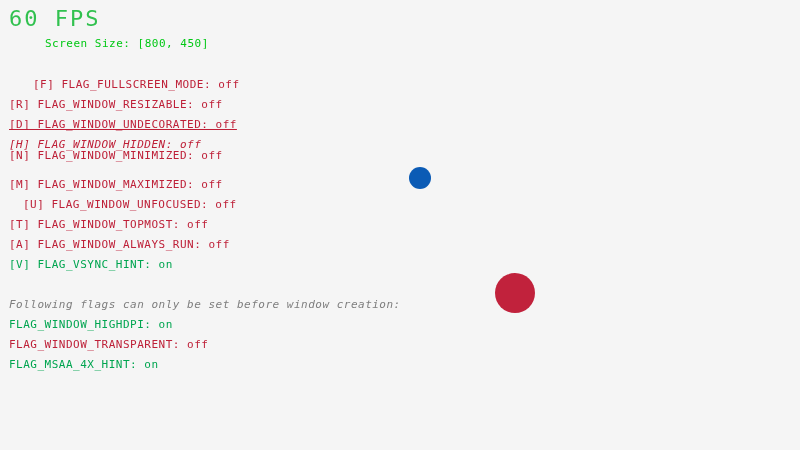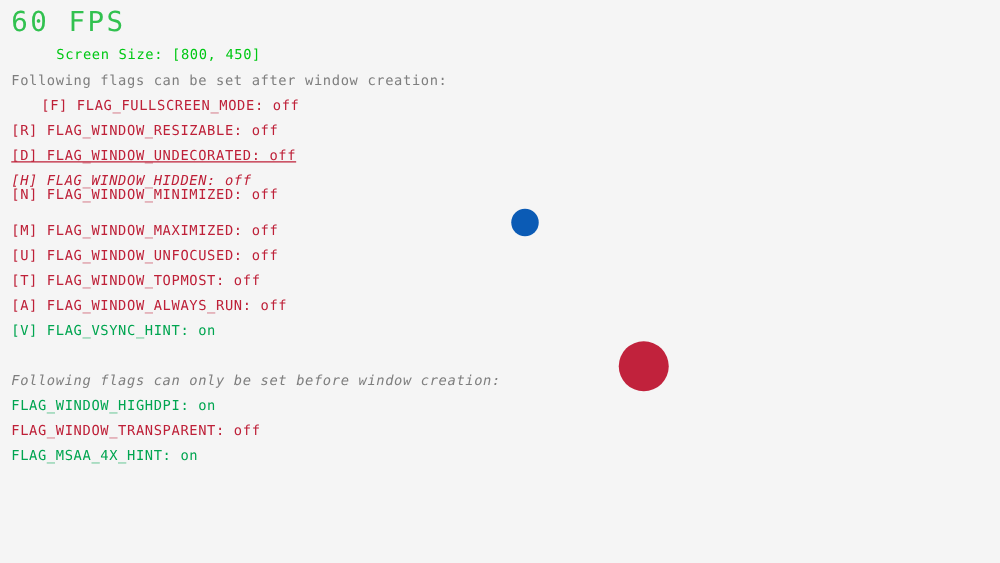--- a/index.html
+++ b/index.html
@@ -80,30 +80,29 @@
 </style>
 </head>
 <body>
 
 <div id="app" style="background: rgb(245, 245, 245);">
 
   <div class="txt" id="fps-counter" style="color: rgb(49, 193, 79);">60 FPS</div>
 
   <div class="txt" id="screen-size" style="color: rgb(0, 200, 20);">Screen Size: [800, 450]</div>
 
-  <div class="txt section-header" id="after-header" style="color: rgb(126, 126, 126);">Following flags can be set after window creation:</div>
 
   <div id="after-flags-list">
       <div class="txt flag-line flag-off" style="top: 79px; color: rgb(190, 32, 56); margin-left: 24px;">[F] FLAG_FULLSCREEN_MODE: off</div>
       <div class="txt flag-line flag-off" style="top: 99px; color: rgb(190, 32, 56);">[R] FLAG_WINDOW_RESIZABLE: off</div>
       <div class="txt flag-line flag-off" style="top: 119px; color: rgb(190, 32, 56); text-decoration: underline;">[D] FLAG_WINDOW_UNDECORATED: off</div>
       <div class="txt flag-line flag-off" style="top: 139px; color: rgb(190, 32, 56); font-style: italic;">[H] FLAG_WINDOW_HIDDEN: off</div>
       <div class="txt flag-line flag-off" style="top: 150px; color: rgb(190, 32, 56); text-align: right;">[N] FLAG_WINDOW_MINIMIZED: off</div>
       <div class="txt flag-line flag-off" style="top: 179px; color: rgb(190, 32, 56);">[M] FLAG_WINDOW_MAXIMIZED: off</div>
-      <div class="txt flag-line flag-off" style="top: 199px; color: rgb(190, 32, 56);">[U] FLAG_WINDOW_UNFOCUSED: off</div>
+      <div class="txt flag-line flag-off" style="top: 199px; color: rgb(190, 32, 56); margin-left: 14px;">[U] FLAG_WINDOW_UNFOCUSED: off</div>
       <div class="txt flag-line flag-off" style="top: 219px; color: rgb(190, 32, 56);">[T] FLAG_WINDOW_TOPMOST: off</div>
       <div class="txt flag-line flag-off" style="top: 239px; color: rgb(190, 32, 56);">[A] FLAG_WINDOW_ALWAYS_RUN: off</div>
       <div class="txt flag-line flag-on" style="top: 259px; color: rgb(0, 165, 80);">[V] FLAG_VSYNC_HINT: on</div>
     </div>
 
   <div class="txt section-header" id="before-header" style="color: rgb(126, 126, 126); font-style: italic;">Following flags can only be set before window creation:</div>
 
   <div id="before-flags-list">
       <div class="txt flag-line flag-on" style="top: 319px; color: rgb(0, 165, 80);">FLAG_WINDOW_HIGHDPI: on</div>
       <div class="txt flag-line flag-off" style="top: 339px; color: rgb(190, 32, 56);">FLAG_WINDOW_TRANSPARENT: off</div>

